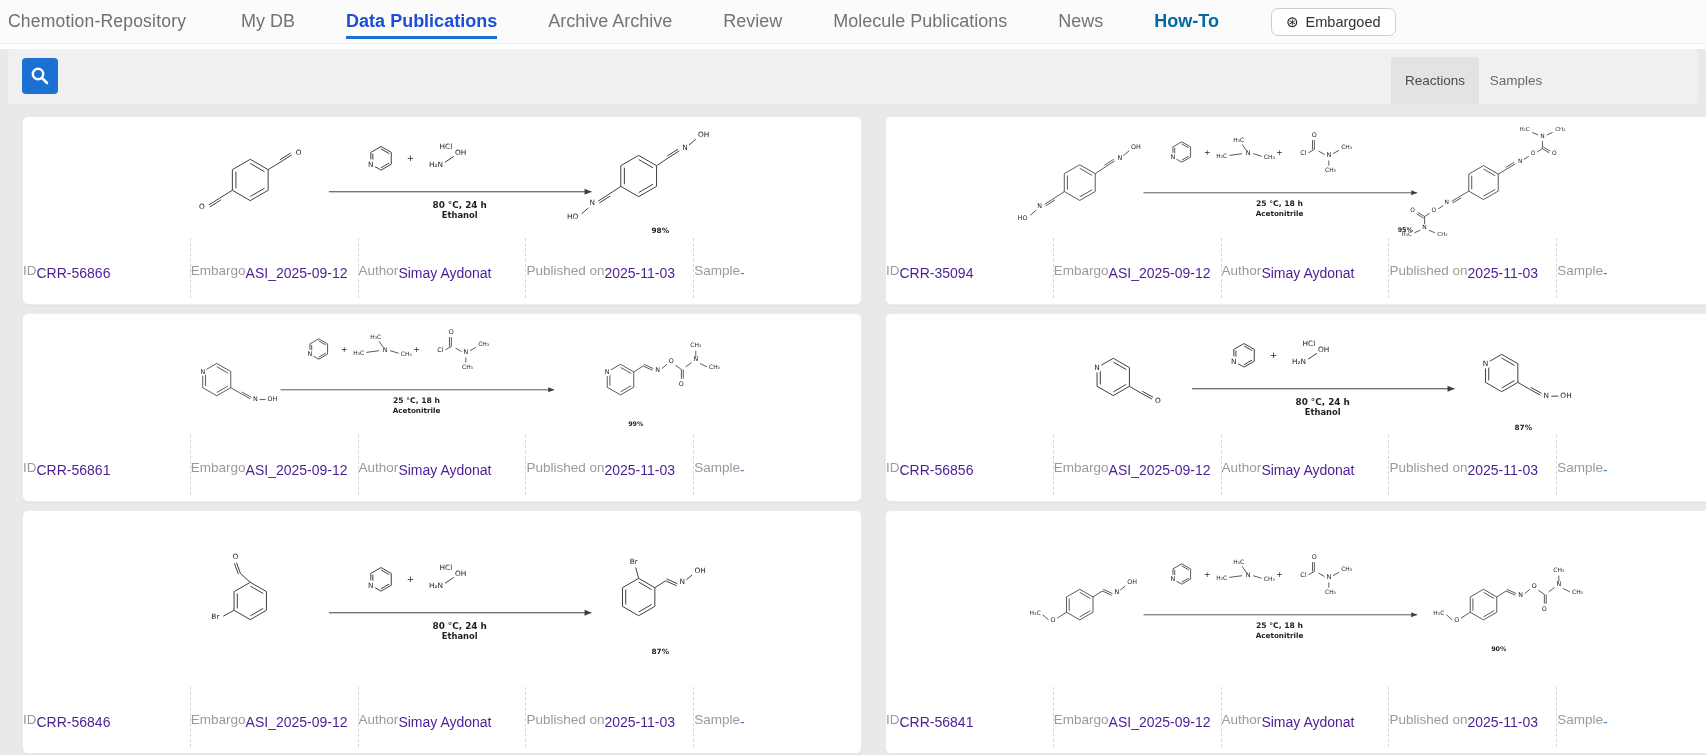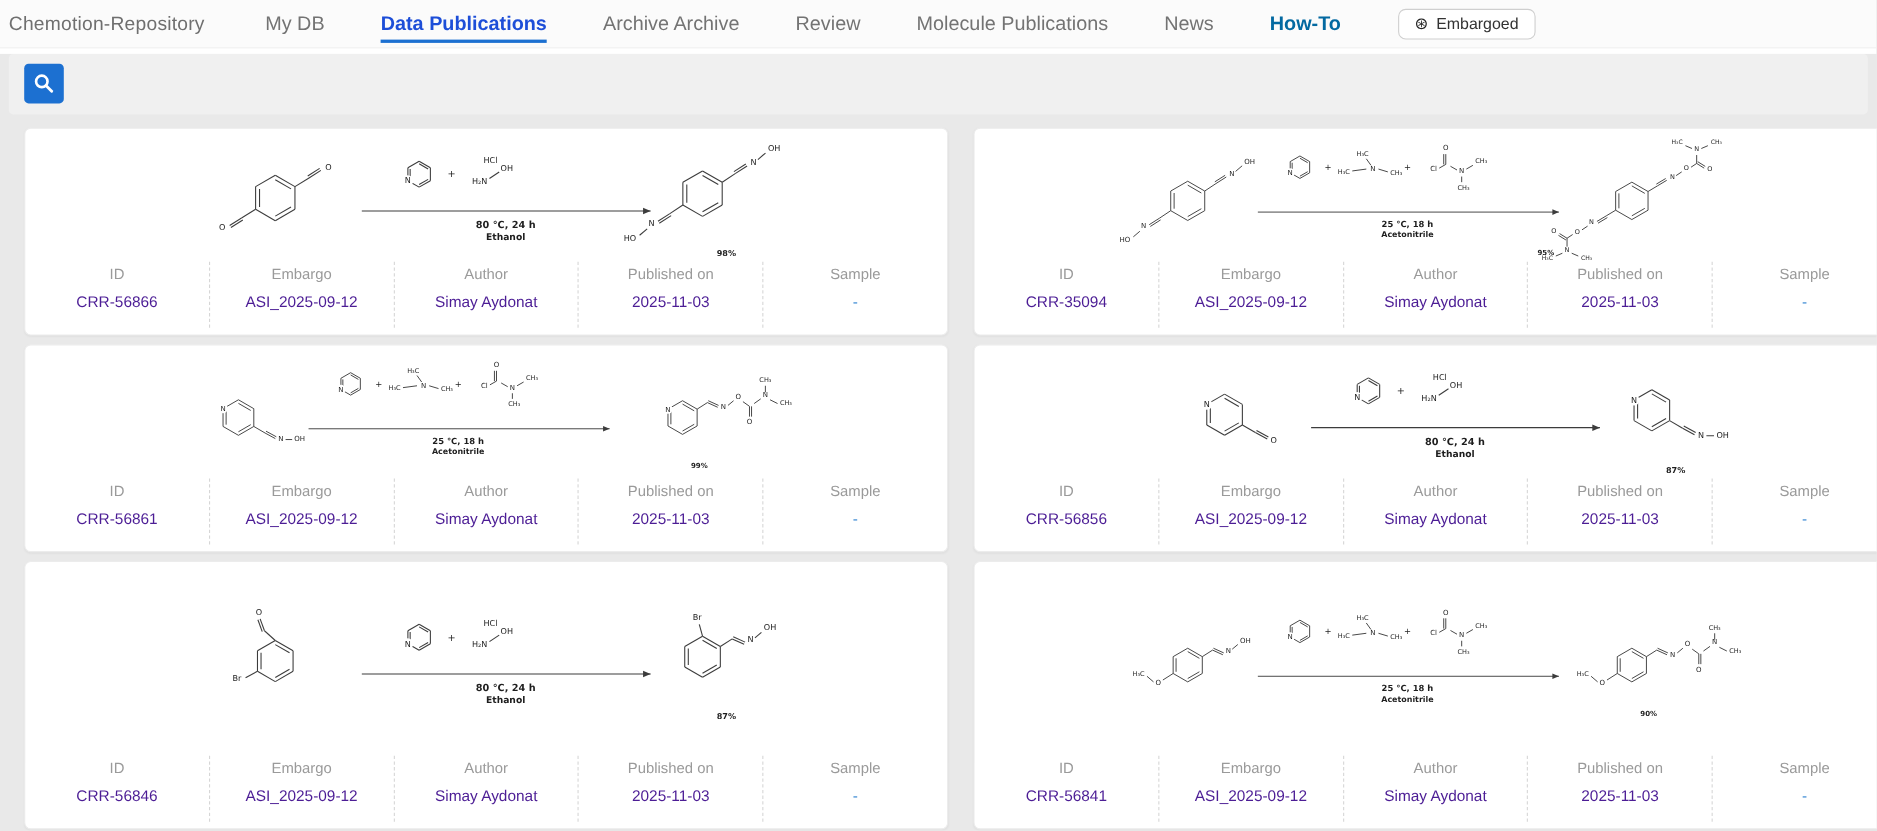--- a/index.html
+++ b/index.html
@@ -30,21 +30,21 @@
   
   .cards-grid{margin:12px 0 0 22px;display:grid;
     grid-template-columns:838px 838px;column-gap:25px;row-gap:8px;}
   .card{width:838px;height:187px;background:#ffffff;border:1px solid #ececec;
     border-radius:6px;box-shadow:0 1px 2px rgba(0,0,0,0.04);
     display:flex;flex-direction:column;overflow:hidden;cursor:pointer;}
   .card.tall{height:242px;}
   .scheme{flex:1;display:flex;align-items:center;justify-content:center;overflow:hidden;}
   svg{font-family:"DejaVu Sans",sans-serif;}
   .meta{display:flex;height:60px;margin-bottom:6px;}
-  .mcol{flex:1;display:flex;flex-direction:column;align-items:center;
+  .mcol{flex:1;display:flex;flex-direction:row;align-items:center;
     border-left:1px dashed #d6d6d6;}
   .mcol:first-child{border-left:none;}
   .mlabel{color:#9a9a9a;font-size:13.5px;margin-top:4px;}
   .mvalue{color:#4c1d95;font-size:14px;margin-top:9px;}
   .sample-link{color:#3d8bd4;cursor:pointer;}
 </style>
 </head>
 <body>
 
 <div class="navbar">
@@ -64,20 +64,24 @@
 
 <div class="white-strip"></div>
 
 <div class="toolbar">
   <button class="search-btn">
     <svg width="22" height="22" viewBox="0 0 22 22">
       <circle cx="9" cy="9" r="5.2" fill="none" stroke="#ffffff" stroke-width="2.4"></circle>
       <line x1="13" y1="13" x2="18" y2="18" stroke="#ffffff" stroke-width="2.6" stroke-linecap="round"></line>
     </svg>
   </button>
+  <div class="tabs">
+    <div class="tab active">Reactions</div>
+    <div class="tab inactive">Samples</div>
+  </div>
 </div>
 
 <div class="cards-grid">
   <div class="card">
     <div class="scheme">
       <svg viewBox="0 0 560 120" width="560" height="118">
           <line x1="103.18653347947321" y1="51.5" x2="85" y2="41" stroke="#3c3c3c" stroke-width="1"></line>
           <line x1="85" y1="41" x2="66.81346652052679" y2="51.5" stroke="#3c3c3c" stroke-width="1"></line>
           <line x1="66.81346652052679" y1="51.5" x2="66.81346652052679" y2="72.5" stroke="#3c3c3c" stroke-width="1"></line>
           <line x1="66.81346652052679" y1="72.5" x2="85" y2="83" stroke="#3c3c3c" stroke-width="1"></line>

